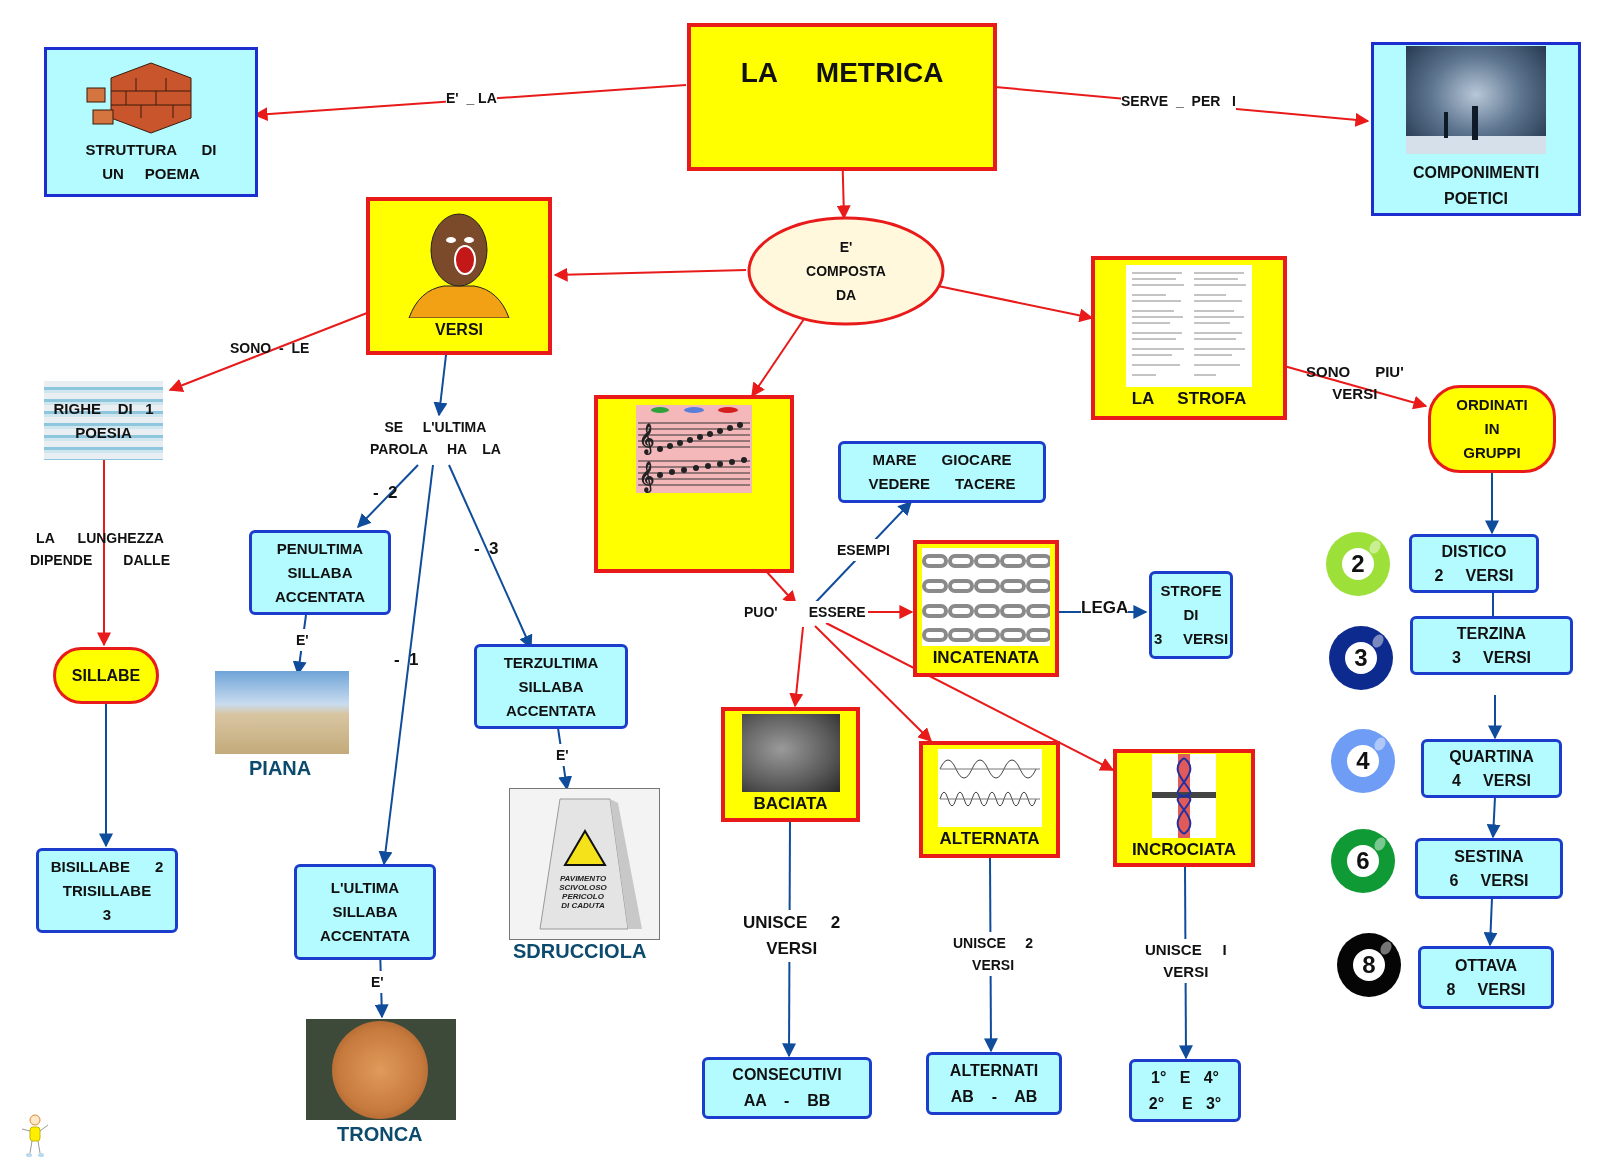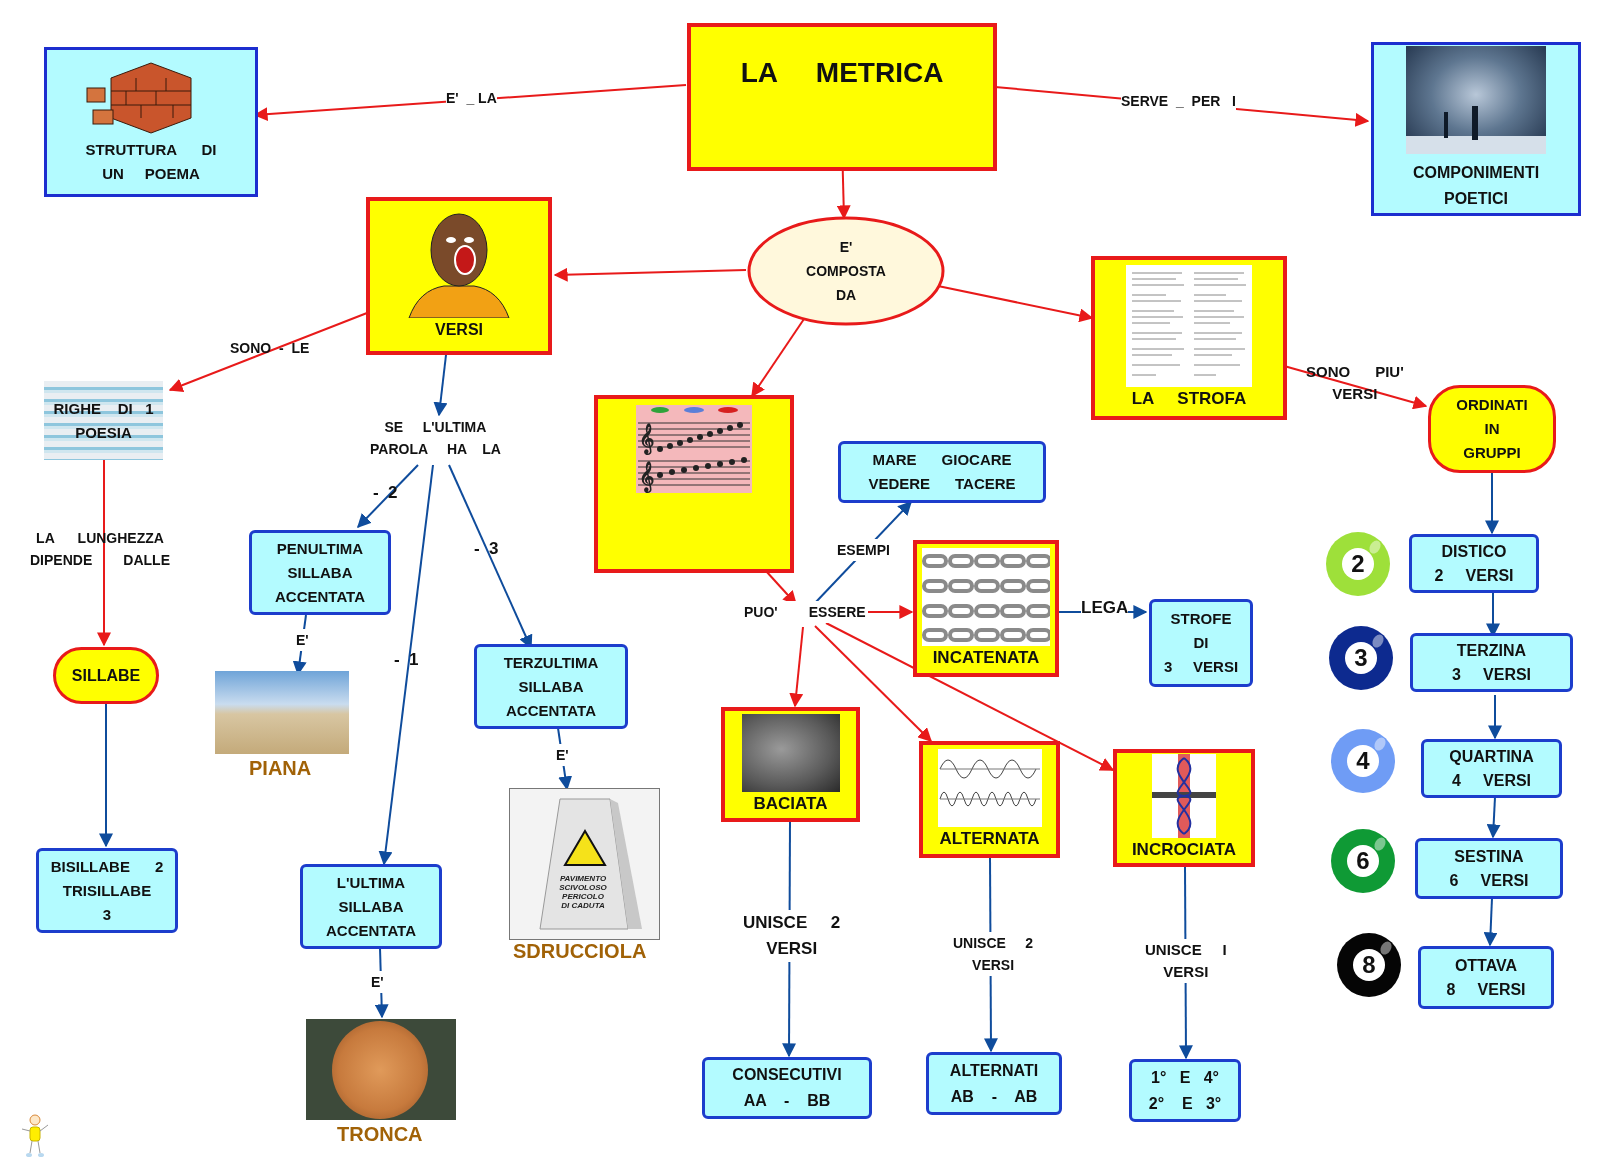--- a/index.html
+++ b/index.html
@@ -11,21 +11,21 @@
           font-weight:bold; color:#111; }
   .node .lbl { white-space:pre; line-height:24px; font-size:16px; }
   .y-rect { background:#ffff00; border:4px solid #e81a1a; }
   .b-rect { background:#b3fbff; border:3px solid #1c2ecf; }
   .b-round { background:#b3fbff; border:3px solid #1c3dcc; border-radius:6px; }
   .y-round { background:#ffff00; border:3px solid #e81a1a; border-radius:32px; }
   .pic { flex:none; position:relative; overflow:hidden; }
   .elabel { position:absolute; font-weight:bold; font-size:14px; color:#111;
             white-space:pre; line-height:22px; text-align:center; background:transparent; }
   .elabel.big { font-size:17px; line-height:26px; }
-  .red-title { position:absolute; font-weight:bold; font-size:20px; color:#a16207; }
+  .red-title { position:absolute; font-weight:bold; font-size:20px; color:#0c4a6e; }
   .ball { position:absolute; width:64px; height:64px; border-radius:50%; display:flex;
           align-items:center; justify-content:center; }
   .ball .dot { width:32px; height:32px; border-radius:50%; background:#fff; display:flex;
                align-items:center; justify-content:center; font-size:24px; font-weight:bold;
                color:#111; }
   .ball::after { content:""; position:absolute; right:10px; top:8px; width:10px; height:14px;
                  border-radius:50%; background:rgba(255,255,255,0.45); transform:rotate(30deg); }
 </style>
 </head>
 <body>
@@ -236,21 +236,21 @@
 SILLABA
 ACCENTATA</span>
 </div>
 
 <div class="node b-round" style="left:474px;top:644px;width:154px;height:85px;">
   <span class="lbl" style="font-size:15px;">TERZULTIMA
 SILLABA
 ACCENTATA</span>
 </div>
 
-<div class="node b-round" style="left:300px;top:864px;width:142px;height:85px;">
+<div class="node b-round" style="left:294px;top:864px;width:142px;height:96px;">
   <span class="lbl" style="font-size:15px;">L'ULTIMA
 SILLABA
 ACCENTATA</span>
 </div>
 
 <div style="position:absolute;left:215px;top:671px;width:134px;height:83px;background:linear-gradient(180deg,#6fa4d8 0%,#c9dcef 40%,#d8c6a2 52%,#c4aa7a 100%);"></div>
 <div class="red-title" style="left:249px;top:757px;">PIANA</div>
 
 <div style="position:absolute;left:509px;top:788px;width:149px;height:150px;background:#f3f3f3;border:1px solid #777;">
   <svg width="149" height="150">
@@ -300,21 +300,21 @@
           <rect x="28" y="82" width="22" height="10" rx="5"></rect>
           <rect x="54" y="82" width="22" height="10" rx="5"></rect>
           <rect x="80" y="82" width="22" height="10" rx="5"></rect>
           <rect x="106" y="82" width="22" height="10" rx="5"></rect>
       </g>
     </svg>
   </div>
   <span class="lbl" style="font-size:17px;">INCATENATA</span>
 </div>
 
-<div class="node b-round" style="left:1149px;top:571px;width:104px;height:88px;margin-top:28px;">
+<div class="node b-round" style="left:1149px;top:571px;width:84px;height:88px;">
   <span class="lbl" style="font-size:15px;">STROFE
 DI
 3     VERSI</span>
 </div>
 
 <div class="node y-rect" style="left:721px;top:707px;width:139px;height:115px;">
   <div class="pic" style="width:98px;height:78px;background:radial-gradient(ellipse at 40% 45%,#9a9a9a 0%,#5a5a5a 60%,#2a2a2a 100%);"></div>
   <span class="lbl" style="font-size:17px;">BACIATA</span>
 </div>
 
@@ -360,21 +360,21 @@
 <div class="node y-round" style="left:1428px;top:385px;width:128px;height:88px;">
   <span class="lbl" style="font-size:15px;">ORDINATI
 IN
 GRUPPI</span>
 </div>
 
 <div class="node b-round" style="left:1409px;top:534px;width:130px;height:59px;">
   <span class="lbl">DISTICO
 2     VERSI</span>
 </div>
-<div class="node b-round" style="left:1410px;top:633px;width:163px;height:59px;">
+<div class="node b-round" style="left:1410px;top:616px;width:163px;height:59px;">
   <span class="lbl">TERZINA
 3     VERSI</span>
 </div>
 <div class="node b-round" style="left:1421px;top:739px;width:141px;height:59px;">
   <span class="lbl">QUARTINA
 4     VERSI</span>
 </div>
 <div class="node b-round" style="left:1415px;top:838px;width:148px;height:61px;">
   <span class="lbl">SESTINA
 6     VERSI</span>

